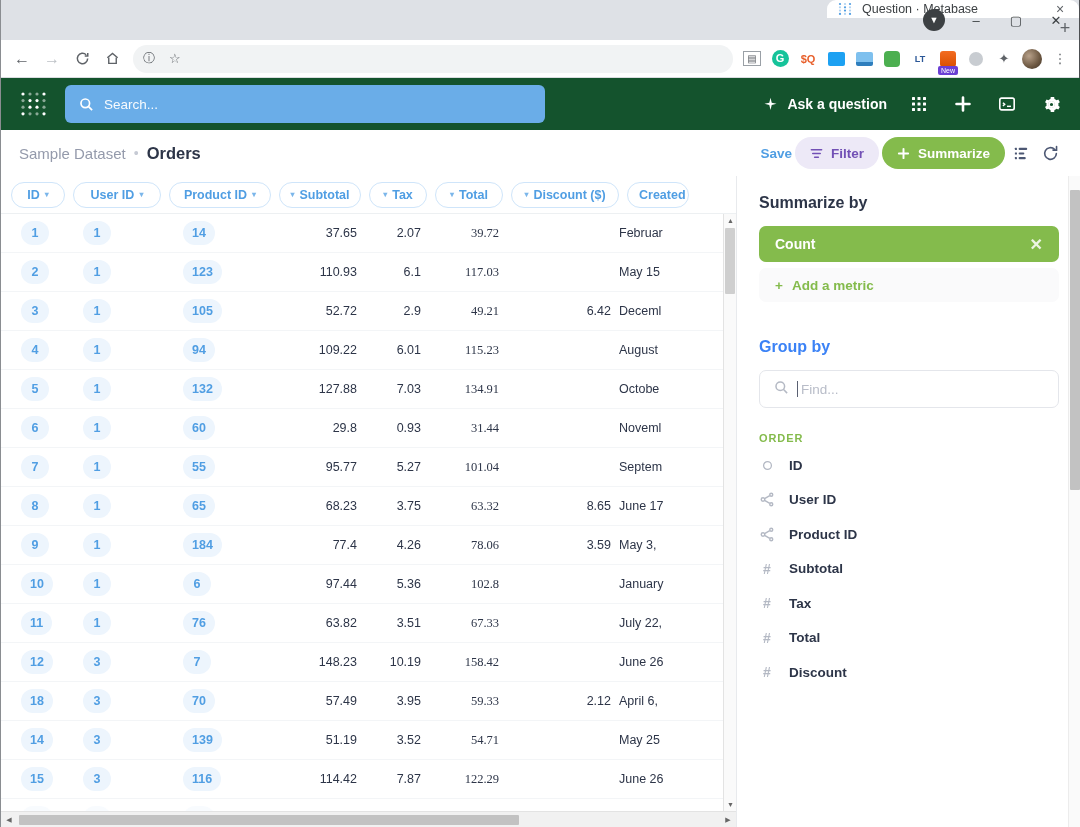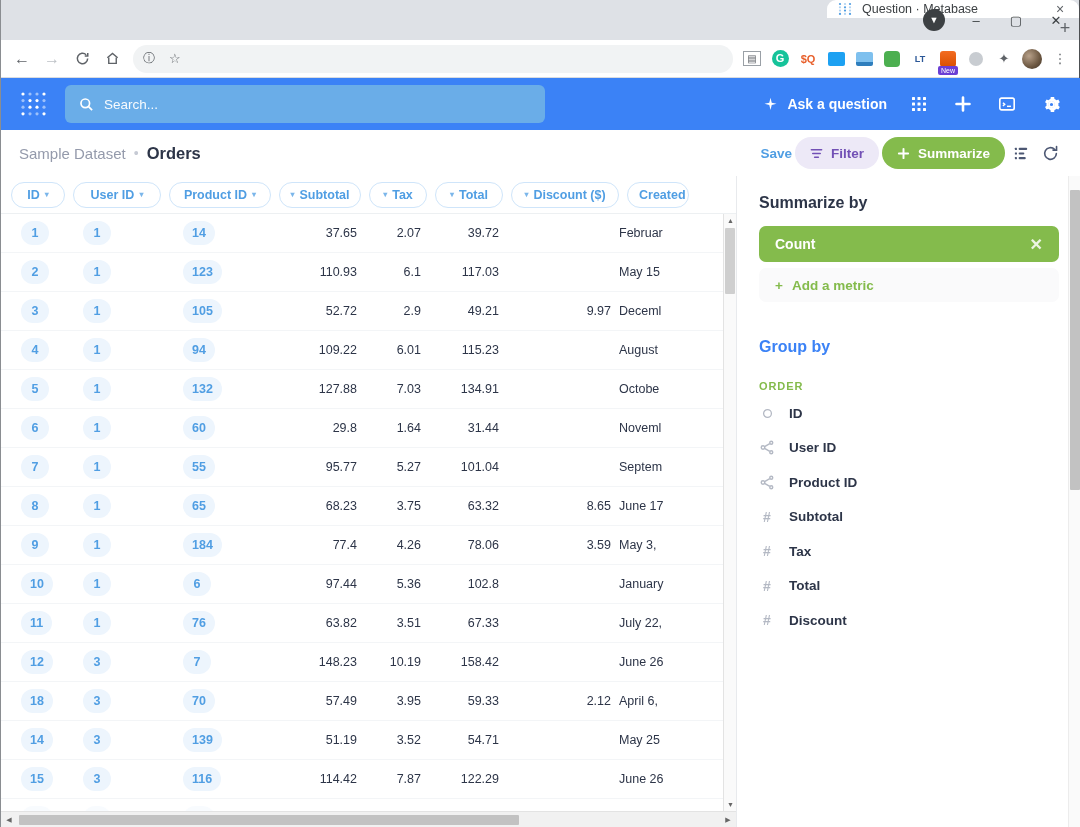--- a/index.html
+++ b/index.html
@@ -53,21 +53,21 @@
   .ext-badge { position:absolute; bottom:-3px; left:50%; transform:translateX(-50%);
                background:#6b3fd4; color:#fff; font-size:7px; padding:1px 3px;
                border-radius:2px; line-height:1; }
   .avatar-ext { width:20px;height:20px;border-radius:50%;
                 background: radial-gradient(circle at 35% 35%, #b8a18a, #6b5640 60%, #3e3228); }
 
   
   .app { position:absolute; left:0; top:78px; width:1080px; height:749px; background:#fff;
          overflow:hidden; }
 
-  .mb-header { height:52px; background:#3b82f6; display:flex; align-items:center;
+  .mb-header { height:52px; background:#14532d; display:flex; align-items:center;
                padding: 0 18px; }
   .mb-logo { width:28px; height:28px; margin-right:18px; flex:0 0 28px;
              display:flex;align-items:center;justify-content:center; }
   .mb-search { width:480px; height:38px; background:#6AADE8; border-radius:6px;
                display:flex; align-items:center; padding:0 14px; }
   .mb-search .s-ico { margin-right:10px; display:flex; }
   .mb-search .s-ph { color:#ffffff; font-size:13.5px; opacity:.95; }
   .mb-right { margin-left:auto; display:flex; align-items:center; gap:20px; }
   .ask-q { display:flex; align-items:center; gap:9px; color:#fff; font-size:14px;
            font-weight:bold; }
@@ -107,21 +107,21 @@
           flex:0 0 auto; }
   .pill { background:#EDF5FD; color:#509EE3; border-radius:12px; height:24px;
           min-width:28px; padding:0 9px; display:flex; align-items:center;
           justify-content:center; font-size:12.5px; font-weight:bold; }
   .num { justify-content:flex-end; }
   .c-id    { width:56px;  justify-content:flex-start; padding-left:10px;}
   .c-uid   { width:96px;  justify-content:flex-start; padding-left:16px;}
   .c-pid   { width:104px; justify-content:flex-start; padding-left:20px;}
   .c-sub   { width:90px;  }
   .c-tax   { width:64px;  }
-  .c-tot   { width:78px;  }
+  .c-tot   { width:78px;font-family:Liberation Serif, serif;  }
   .c-disc  { width:112px; }
   .c-date  { width:70px; overflow:hidden; white-space:nowrap; padding-left:8px;}
 
   .faderow { opacity:.35; }
 
   .vscroll { position:absolute; right:0; top:38px; width:13px; bottom:16px;
              background:#fafafa; border-left:1px solid #e3e3e3; }
   .vthumb { position:absolute; left:1px; top:14px; width:10px; height:66px;
             background:#cfcfcf; border-radius:1px; }
   .vsb-arrow { position:absolute; left:0; width:13px; height:13px; display:flex;
@@ -451,21 +451,21 @@
               </div>
               <div class="cell c-uid">
                 <span class="pill">1</span>
               </div>
               <div class="cell c-pid">
                 <span class="pill">105</span>
               </div>
               <div class="cell c-sub num">52.72</div>
               <div class="cell c-tax num">2.9</div>
               <div class="cell c-tot num">49.21</div>
-              <div class="cell c-disc num">9.97</div>
+              <div class="cell c-disc num">6.42</div>
               <div class="cell c-date">Deceml</div>
             </div>
             <div class="trow">
               <div class="cell c-id">
                 <span class="pill">4</span>
               </div>
               <div class="cell c-uid">
                 <span class="pill">1</span>
               </div>
               <div class="cell c-pid">
@@ -497,21 +497,21 @@
               <div class="cell c-id">
                 <span class="pill">6</span>
               </div>
               <div class="cell c-uid">
                 <span class="pill">1</span>
               </div>
               <div class="cell c-pid">
                 <span class="pill">60</span>
               </div>
               <div class="cell c-sub num">29.8</div>
-              <div class="cell c-tax num">1.64</div>
+              <div class="cell c-tax num">0.93</div>
               <div class="cell c-tot num">31.44</div>
               <div class="cell c-disc num"></div>
               <div class="cell c-date">Noveml</div>
             </div>
             <div class="trow">
               <div class="cell c-id">
                 <span class="pill">7</span>
               </div>
               <div class="cell c-uid">
                 <span class="pill">1</span>
@@ -689,20 +689,29 @@
           <div class="metric-pill">
             <span>Count</span>
             <span class="x">✕</span>
           </div>
           <div class="add-metric">
             <span>+</span>
             <span>Add a metric</span>
           </div>
 
           <div class="sb-title2">Group by</div>
+          <div class="findbox">
+            <span>
+              <svg width="15" height="15" viewBox="0 0 16 16" fill="none" stroke="#b4b9c4" stroke-width="1.6">
+                <circle cx="6.7" cy="6.7" r="4.6"></circle>
+                  <path d="M10.2 10.2 14 14"></path>
+              </svg>
+            </span>
+            <span class="fph">Find...</span>
+          </div>
 
           <div class="grp-label">ORDER</div>
           <div id="fields-container">
               <div class="fld">
                 <span class="fi">
                   <svg width="13" height="13" viewBox="0 0 14 14" fill="none" stroke="#b4b9c4" stroke-width="1.4">
                     <circle cx="7" cy="7" r="4.2"></circle>
                   </svg>
                 </span>
                 <span class="fl">ID</span>

